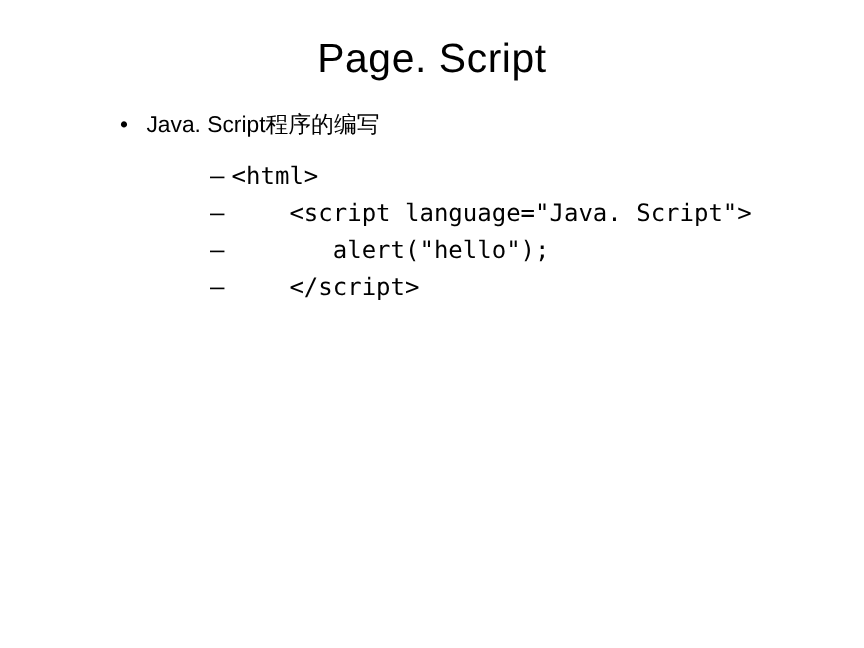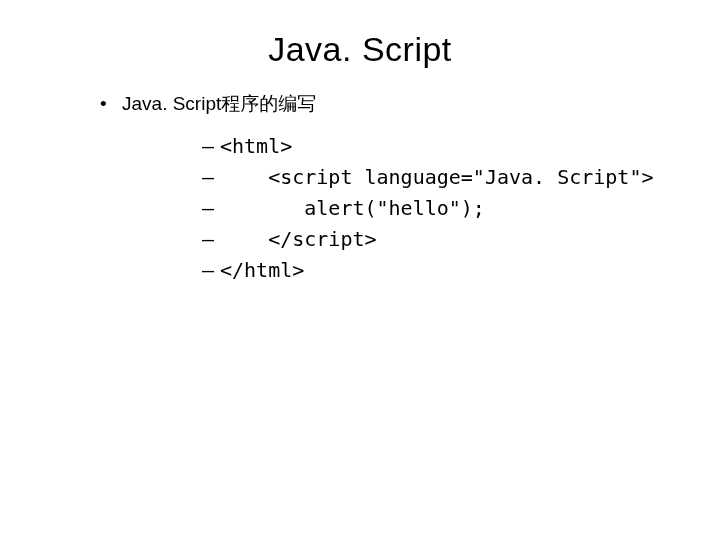--- a/index.html
+++ b/index.html
@@ -28,35 +28,33 @@
     width: 22px;
   }
   .code-block {
     margin-left: 135px;
     font-family: "SimSun", "NSimSun", monospace;
     font-size: 20px;
     line-height: 1.55;
   }
   .code-line {
     white-space: pre;
-    margin-left: 27px;
   }
   .dash {
     display: inline-block;
     width: 18px;
   }
 </style>
 </head>
 <body>
 
-<div class="title">Java. Script</div>
+<div class="title">Page. Script</div>
 
 <div class="bullet-l1">
   <span class="dot">•</span><span>Java. Script程序的编写</span>
 </div>
 
 <div class="code-block">
   <div class="code-line"><span class="dash">–</span><span>&lt;html&gt;</span></div>
   <div class="code-line"><span class="dash">–</span><span>    &lt;script language="Java. Script"&gt;</span></div>
   <div class="code-line"><span class="dash">–</span><span>       alert("hello");</span></div>
   <div class="code-line"><span class="dash">–</span><span>    &lt;/script&gt;</span></div>
-  <div class="code-line"><span class="dash">–</span><span>&lt;/html&gt;</span></div>
 </div>
 
 </body></html>

